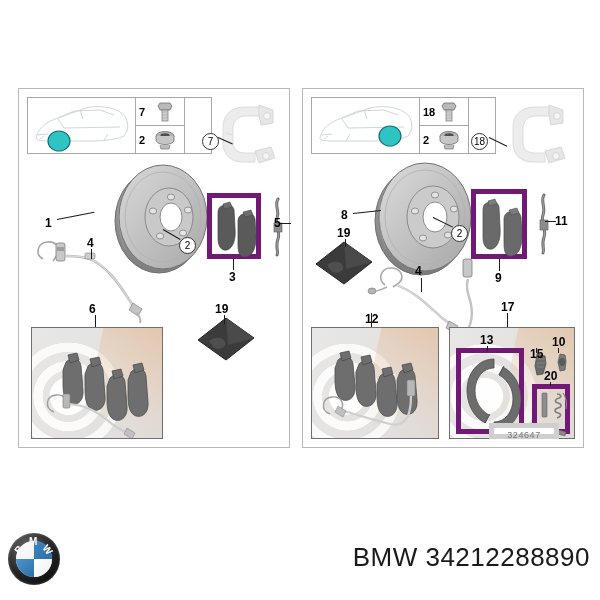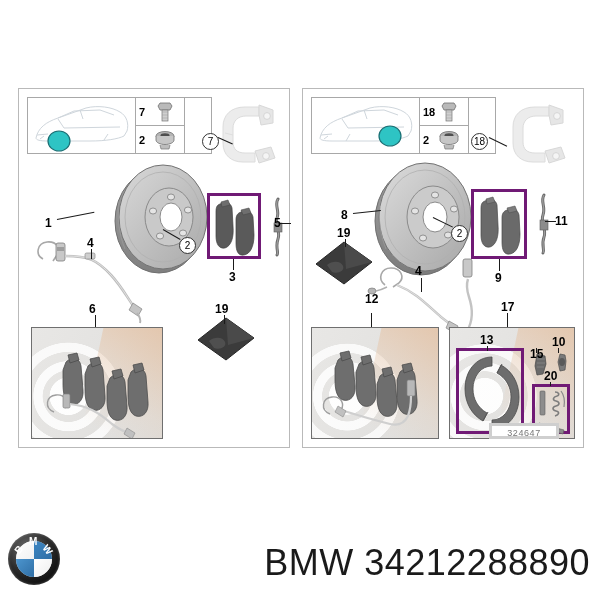--- a/index.html
+++ b/index.html
@@ -32,21 +32,21 @@
   
   .cnum{position:absolute;font-weight:bold;font-size:12px;color:#000;line-height:1;white-space:nowrap;}
   .circ{
     position:absolute;width:17px;height:17px;border:1px solid #333;border-radius:50%;
     display:flex;align-items:center;justify-content:center;
     font-size:10px;font-weight:normal;color:#000;background:#fff;box-sizing:border-box;
   }
   .lead{position:absolute;background:#1a1a1a;}
 
   
-  .sbox{position:absolute;border:3px solid #701a75;background:#fff;box-sizing:border-box;}
+  .sbox{position:absolute;border:5px solid #701a75;background:#fff;box-sizing:border-box;}
   .photobox{
     position:absolute;border:1px solid #6f6f6f;box-sizing:border-box;
     background:
       radial-gradient(circle at 28% 62%, rgba(255,255,255,.95) 0 16%, rgba(0,0,0,0) 16.5%),
       radial-gradient(circle at 28% 62%, rgba(0,0,0,0) 0 22%, rgba(255,255,255,.85) 22.5% 30%, rgba(0,0,0,0) 30.5%),
       radial-gradient(circle at 28% 62%, rgba(0,0,0,0) 0 38%, rgba(255,255,255,.8) 38.5% 46%, rgba(0,0,0,0) 46.5%),
       linear-gradient(115deg, #e8e7e5 0%, #e3e2e0 55%, #dedddb 100%);
     overflow:hidden;
   }
   .photobox .warm{
@@ -65,21 +65,21 @@
   .q{position:absolute;width:50%;height:50%;}
   .q1{left:0;top:0;background:linear-gradient(135deg,#fff,#f2f2f2);}
   .q2{right:0;top:0;background:linear-gradient(135deg,#3d87c4,#2f6ea5);}
   .q3{left:0;bottom:0;background:linear-gradient(135deg,#4c95ce,#2f6ea5);}
   .q4{right:0;bottom:0;background:linear-gradient(135deg,#fff,#eee);}
   .bmw-letters{position:absolute;left:0;top:0;width:52px;height:52px;}
   .bmw-letters span{
     position:absolute;color:#fff;font-size:10px;font-weight:bold;font-family:"Liberation Sans",sans-serif;
   }
   .brand-text{
-    position:absolute;right:10px;top:42px;font-size:36px;letter-spacing:.5px;color:#1a1a1a;
+    position:absolute;right:10px;top:42px;font-size:26px;letter-spacing:.5px;color:#1a1a1a;
     font-family:"Liberation Sans", sans-serif;white-space:nowrap;
   }
   svg{display:block;overflow:visible;}
 </style>
 </head>
 <body>
 
 <div class="diagram-area">
 
   <div class="panel" id="panel-front">
@@ -371,21 +371,21 @@
           <path d="M70 41 L79 39 L81 46 L72 49 Z"></path>
           <path d="M88 44 C94 38 102 40 103 48 L105 72 C106 82 100 88 93 86 C87 84 85 76 85 66 L85 52 Z"></path>
           <path d="M90 37 L99 35 L101 42 L92 45 Z"></path>
         </g>
         <path d="M18 86 C8 82 10 70 20 69 C29 68 33 76 29 82" fill="none" stroke="#9e9e9e" stroke-width="1.4"></path>
         <rect x="95" y="52" width="8" height="16" rx="1.5" fill="#b8b8b8" stroke="#838383" stroke-width=".7"></rect>
         <path d="M29 82 C48 88 62 92 78 96 C86 98 92 96 96 88 C99 80 99 74 99 68" fill="none" stroke="#cfcfcf" stroke-width="2.2"></path>
         <path d="M26 78 l8 5 -3 6 -8 -5 Z" fill="#c0c0c0" stroke="#8a8a8a" stroke-width=".6"></path>
       </svg>
     </div>
-    <div class="cnum" style="left:62px;top:204px;">12</div>
+    <div class="cnum" style="left:62px;top:224px;">12</div>
     <div class="lead" style="left:68px;top:224px;width:1px;height:14px;"></div>
 
     <div class="photobox" style="left:146px;top:238px;width:126px;height:112px;">
       <div class="warm"></div>
 
       <div class="sbox" style="left:6px;top:20px;width:68px;height:86px;background:transparent;">
         <svg width="66" height="84" viewBox="0 0 66 84">
           <path d="M33 6 C17 6 6 20 6 38 C6 52 13 64 24 70 L28 62 C19 57 14 48 14 38 C14 25 22 15 33 15 Z" fill="#6d6d6d" stroke="#4a4a4a" stroke-width=".8"></path>
           <path d="M33 78 C49 78 60 64 60 46 C60 32 53 20 42 14 L38 22 C47 27 52 36 52 46 C52 59 44 69 33 69 Z" fill="#6d6d6d" stroke="#4a4a4a" stroke-width=".8"></path>
           <path d="M24 70 l5 -9 M38 22 l5 -9" stroke="#555" stroke-width="1"></path>

